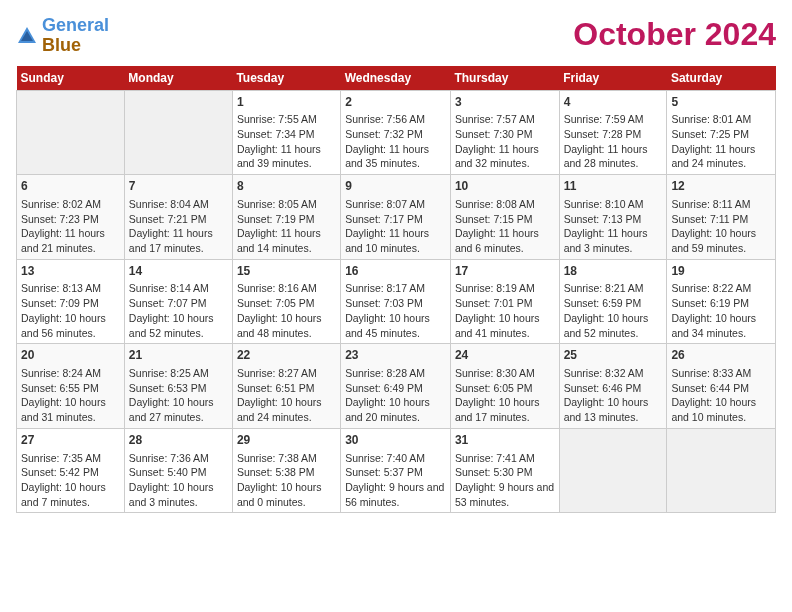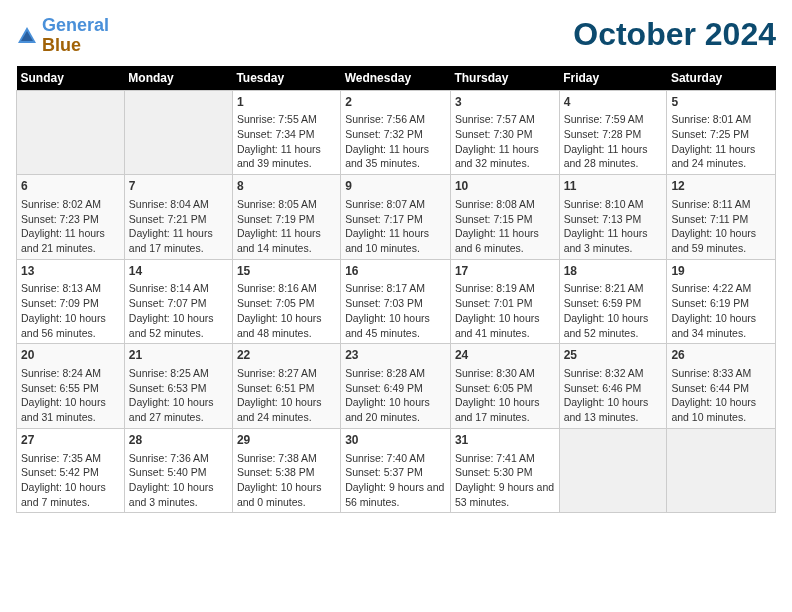--- a/index.html
+++ b/index.html
@@ -40,33 +40,33 @@
       width: 22px;
       height: 22px;
       margin-right: 4px;
     }
     .title-block {
       text-align: right;
     }
     .month-title {
       font-size: 32px;
       font-weight: bold;
-      color: #0c4a6e;
+      color: #be185d;
     }
     .location {
       font-size: 16px;
       color: #555;
     }
     table {
       width: 100%;
       border-collapse: collapse;
       font-size: 11px;
     }
     thead th {
-      background: #000000;
+      background: #b91c1c;
       color: #fff;
       padding: 5px 4px;
       text-align: left;
       font-size: 12px;
       font-weight: bold;
     }
     tbody td {
       border: 1px solid #ccc;
       padding: 3px 4px;
       vertical-align: top;
@@ -234,21 +234,21 @@
 <div class="day-info">Daylight: 10 hours and 41 minutes.</div>
           </td>
           <td>
             <div class="day-num">18</div>
 <div class="day-info">Sunrise: 8:21 AM</div>
 <div class="day-info">Sunset: 6:59 PM</div>
 <div class="day-info">Daylight: 10 hours and 52 minutes.</div>
           </td>
           <td>
             <div class="day-num">19</div>
-<div class="day-info">Sunrise: 4:22 AM</div>
+<div class="day-info">Sunrise: 8:22 AM</div>
 <div class="day-info">Sunset: 6:19 PM</div>
 <div class="day-info">Daylight: 10 hours and 34 minutes.</div>
           </td>
         </tr>
         <tr>
           <td>
             <div class="day-num">20</div>
 <div class="day-info">Sunrise: 8:24 AM</div>
 <div class="day-info">Sunset: 6:55 PM</div>
 <div class="day-info">Daylight: 10 hours and 31 minutes.</div>

